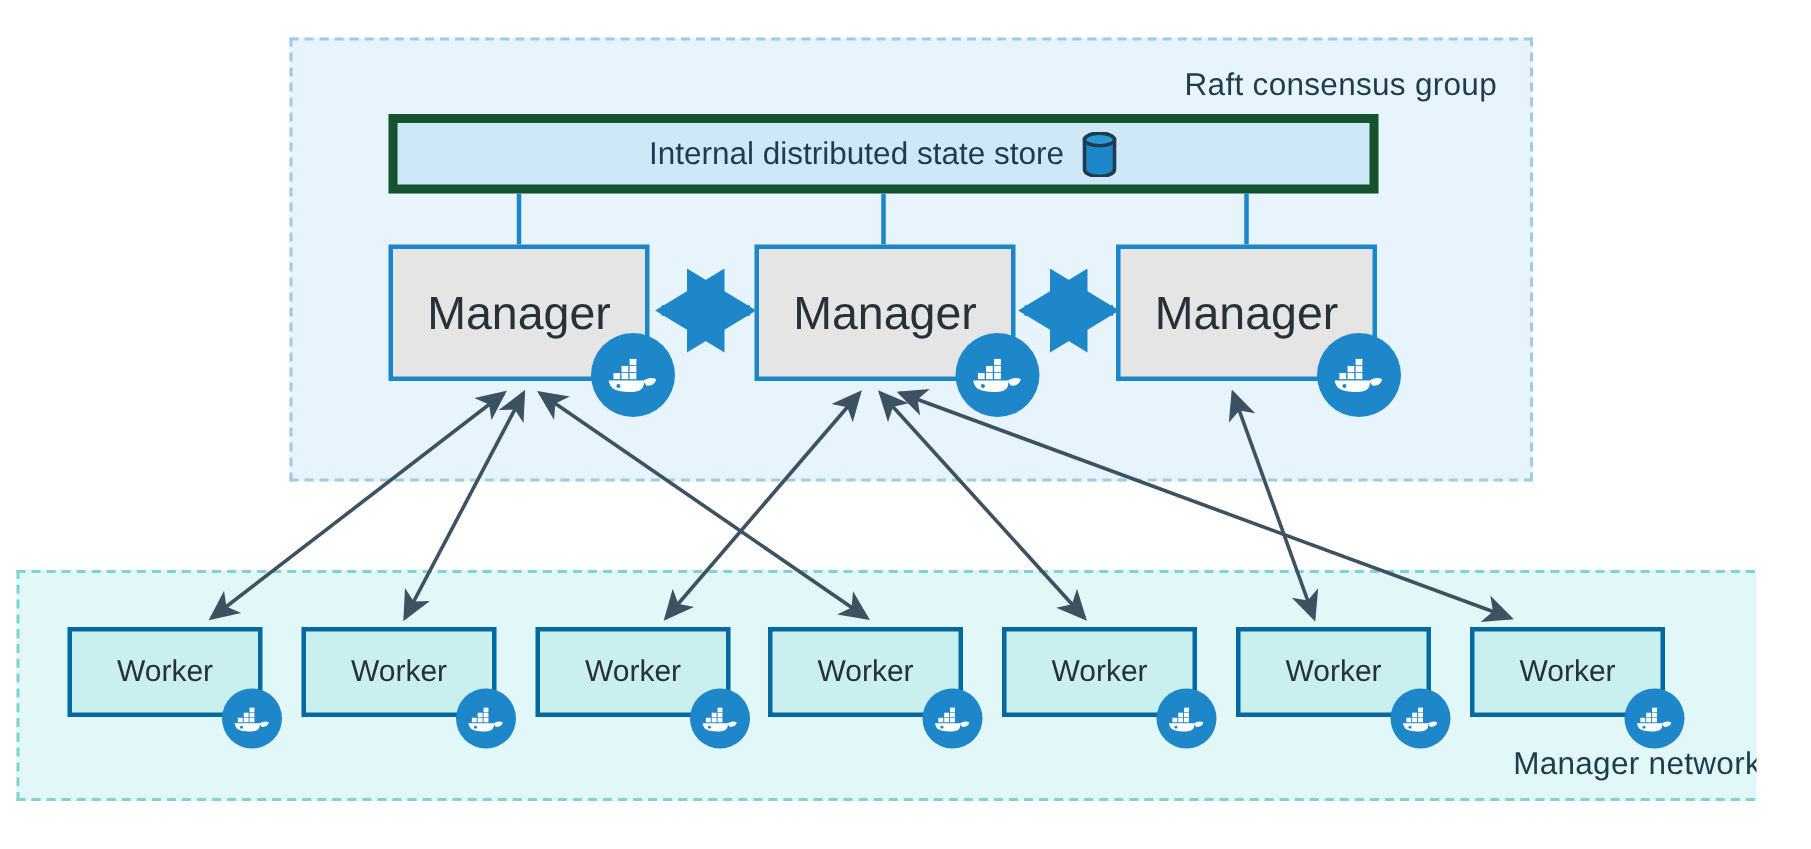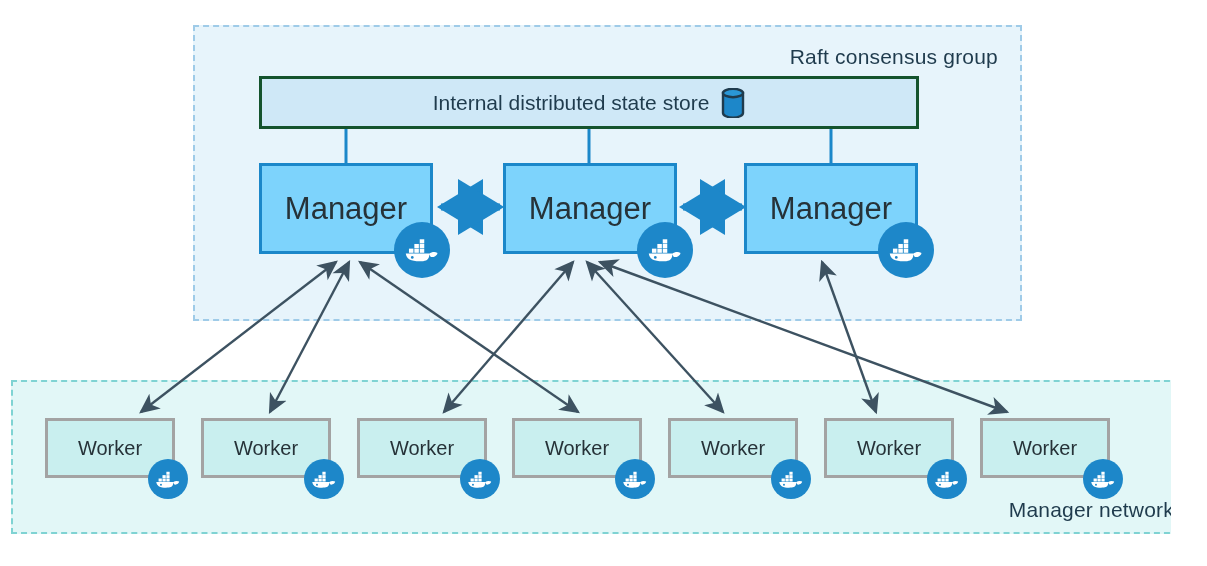--- a/index.html
+++ b/index.html
@@ -64,21 +64,21 @@
 
   
   .state-store {
     position: absolute;
     left: 259px;
     top: 76px;
     width: 660px;
     height: 53px;
     box-sizing: border-box;
     background: #cfe8f7;
-    border: 3px solid #14532d;
+    border: 6px solid #14532d;
     display: flex;
     align-items: center;
     justify-content: center;
     gap: 12px;
   }
   .state-store .label {
     color: #1f3b4d;
     font-size: 21px;
     white-space: nowrap;
   }
@@ -90,21 +90,21 @@
     position: relative;
     flex: 0 0 auto;
   }
 
   
   .manager {
     position: absolute;
     width: 174px;
     height: 91px;
     box-sizing: border-box;
-    background: #7dd3fc;
+    background: #e5e5e5;
     border: 3px solid #1b87c9;
     display: flex;
     align-items: center;
     justify-content: center;
   }
   .manager .label {
     color: #263238;
     font-size: 31px;
     white-space: nowrap;
   }
@@ -112,21 +112,21 @@
   .m2 { left: 503px; top: 163px; }
   .m3 { left: 744px; top: 163px; }
 
   
   .worker {
     position: absolute;
     width: 130px;
     height: 60px;
     box-sizing: border-box;
     background: #c9efef;
-    border: 3px solid #a3a3a3;
+    border: 3px solid #0369a1;
     display: flex;
     align-items: center;
     justify-content: center;
     top: 418px;
   }
   .worker .label {
     color: #263238;
     font-size: 20px;
     white-space: nowrap;
   }

